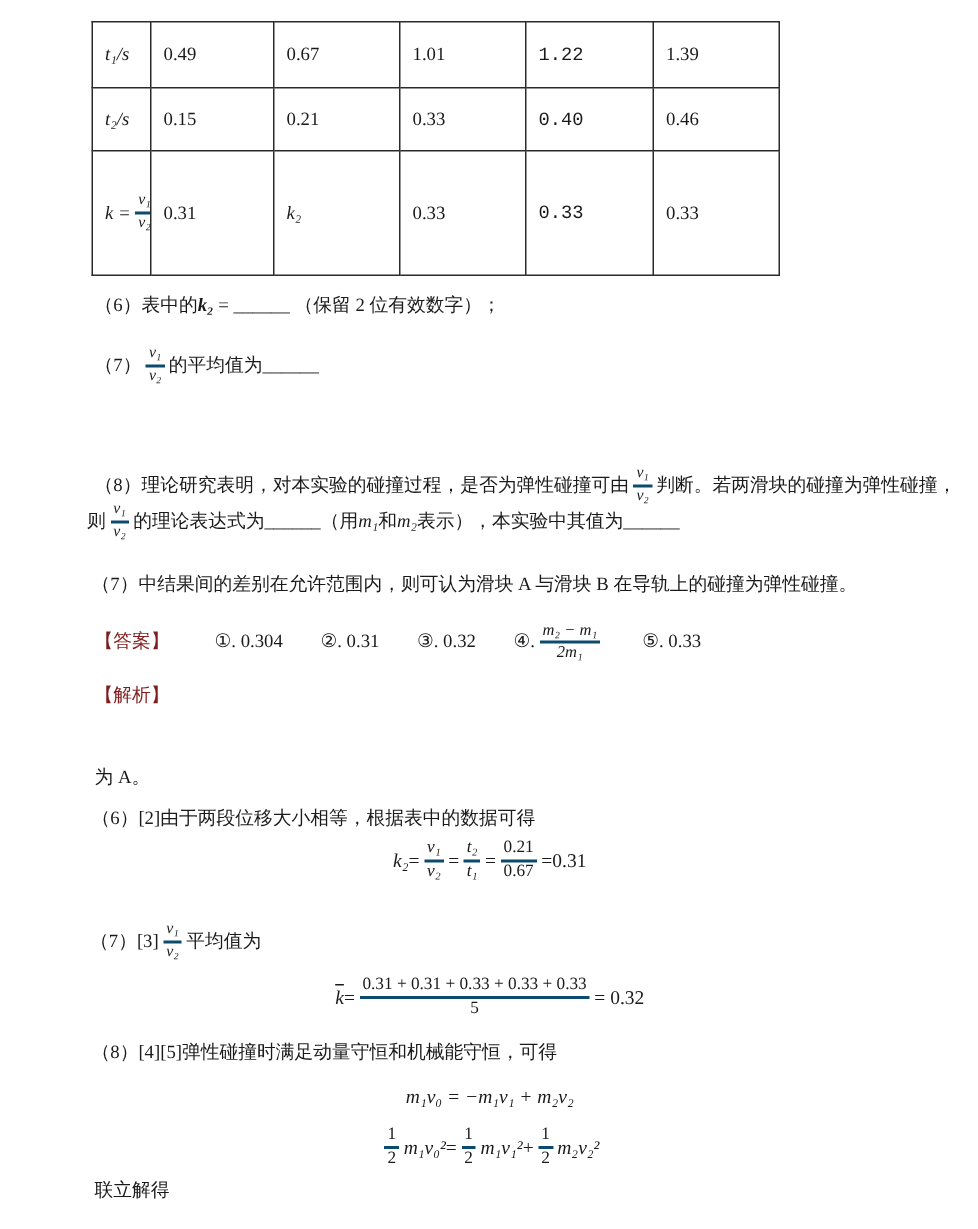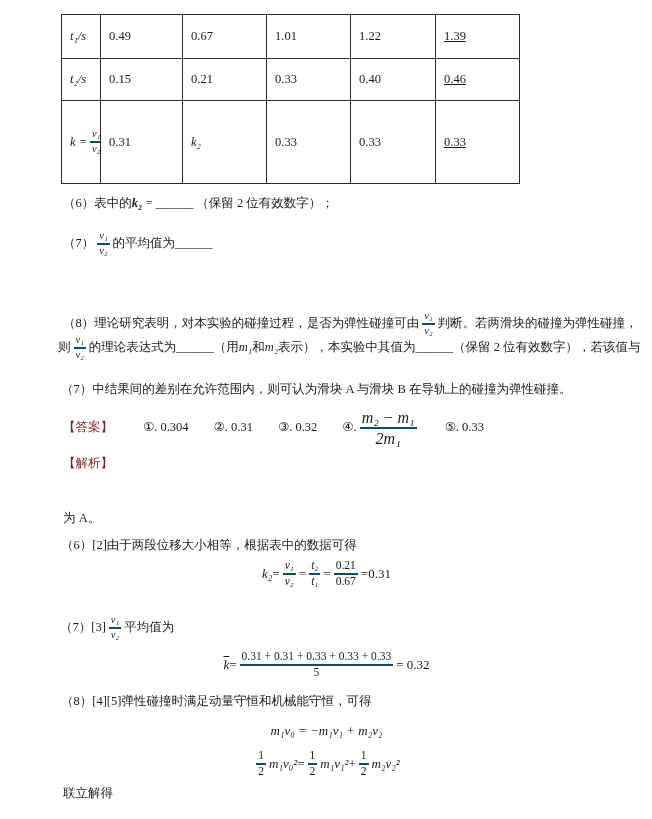--- a/index.html
+++ b/index.html
@@ -15,21 +15,21 @@
   
   table.grid{border-collapse:collapse;position:absolute;left:61px;top:14px;table-layout:fixed;}
   table.grid td{
     border:1px solid #2a2a2a;
     padding:0 0 0 8px;
     vertical-align:middle;
     font-size:12.5px;
     overflow:hidden;
   }
   td.c0{width:27px;padding-left:6px;}
-  td.c1{width:73px;} td.c2{width:75px;} td.c3{width:75px;} td.c4{width:76px;} td.c5{width:75px;text-decoration:underline;}
+  td.c1{width:73px;} td.c2{width:75px;} td.c3{width:75px;} td.c4{width:76px;font-family:Liberation Mono, monospace;} td.c5{width:75px;}
   tr.r1 td{height:43px;} tr.r2 td{height:41px;} tr.r3 td{height:82px;}
   .clip{display:flex;align-items:center;white-space:nowrap;overflow:hidden;width:30px;}
   .clip > *{flex-shrink:0;}
   
   .line{position:absolute;white-space:nowrap;line-height:1.25;}
   .tall{display:flex;align-items:center;}
   .mathit{font-style:italic;}
   .bolditalic{font-style:italic;font-weight:bold;}
   .boldlabel{font-weight:bold;}
   .muted{color:#7f1d1d;}
@@ -123,34 +123,33 @@
       <span class="den">v₂</span>
     </span>
     <span>的理论表达式为</span>
       <span>______</span>
       <span> （用 </span>
       <span class="mathit">m₁</span>
       <span> 和 </span>
       <span class="mathit">m₂</span>
       <span> 表示），本实验中其值为</span>
       <span>______</span>
-      <span> （保留 2 位有效数字），若该值与</span>
   </div>
 
   <div class="line" style="left:61px;top:382px;">（7）中结果间的差别在允许范围内，则可认为滑块 A 与滑块 B 在导轨上的碰撞为弹性碰撞。</div>
 
   <div class="line tall" style="left:63px;top:410px;height:36px;">
     <span class="ansrow">
       <span class="label muted">【答案】</span>
       <span class="item">①. 0.304</span>
       <span class="item">②. 0.31</span>
       <span class="item">③. 0.32</span>
       <span class="item">
         <span>④. </span>
-        <span class="frac mathit" style="font-size:16px;">
+        <span class="frac mathit" style="font-size:11px;">
           <span class="num">m₂ − m₁</span>
           <span class="den">2m₁</span>
         </span>
       </span>
       <span class="item">⑤. 0.33</span>
     </span>
   </div>
 
   <div class="line muted" style="left:63px;top:456px;">【解析】</div>
 

